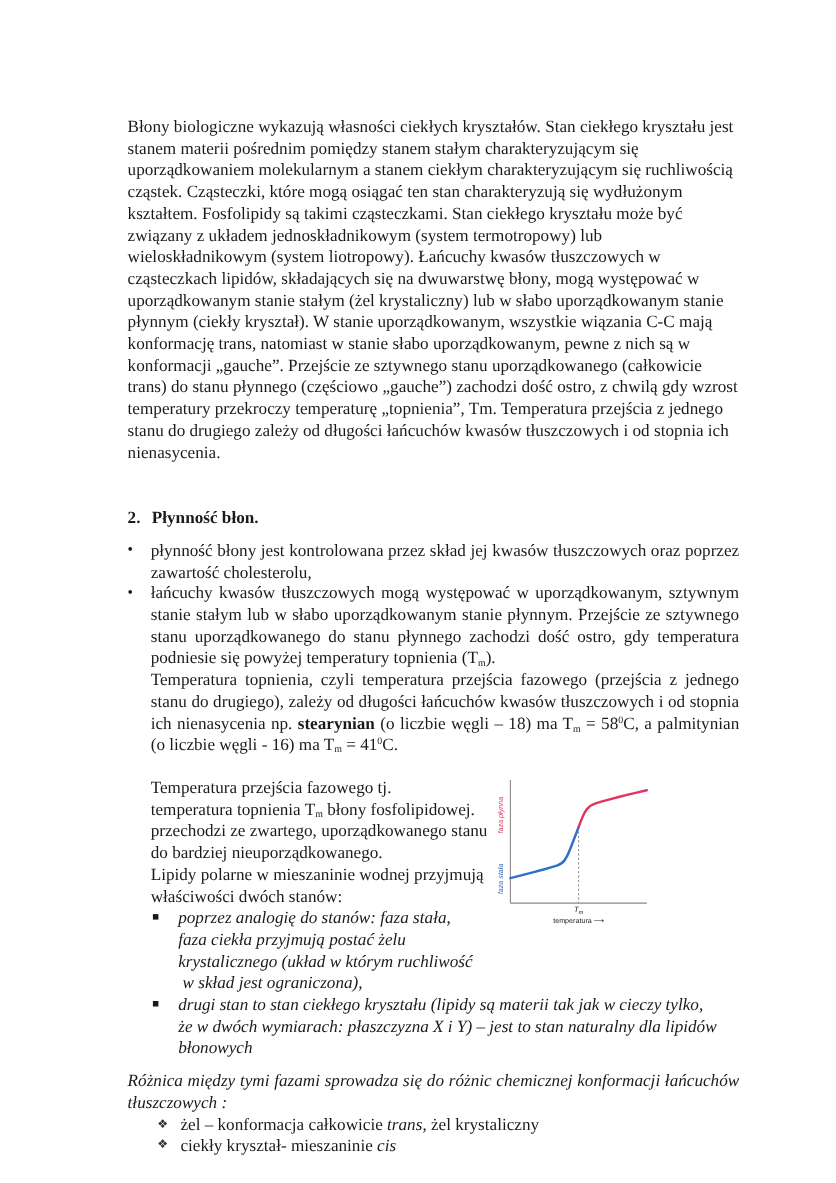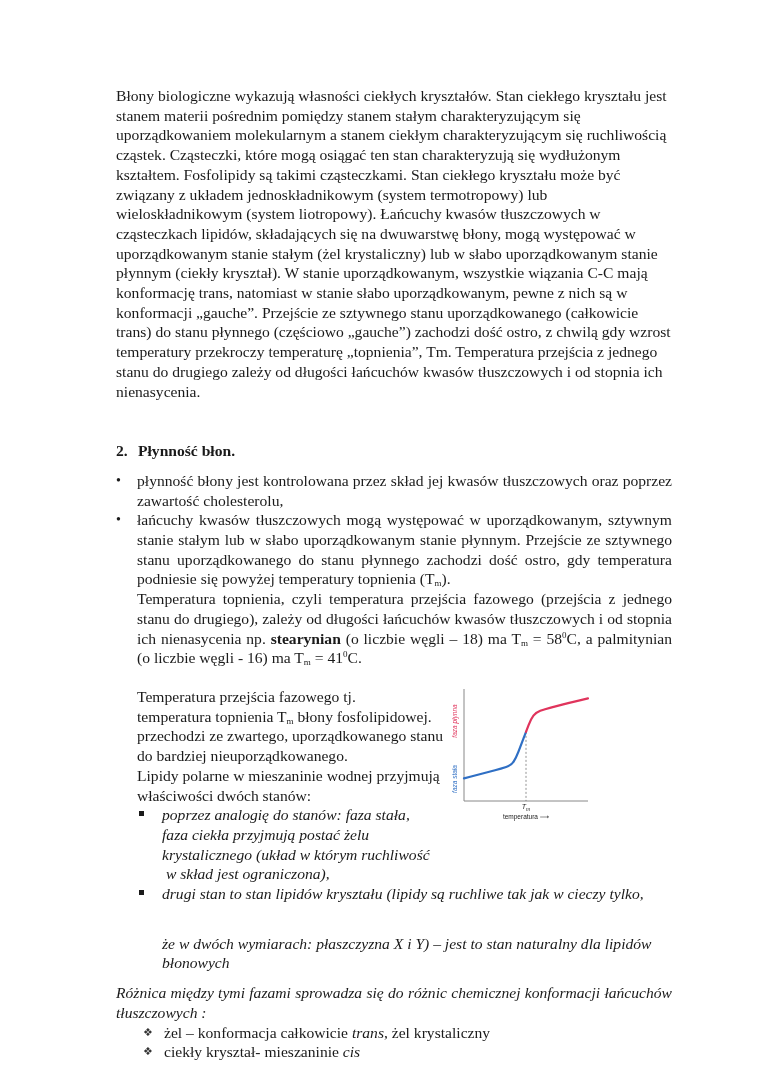--- a/index.html
+++ b/index.html
@@ -1,18 +1,18 @@
 <!DOCTYPE html>
 <html><head>
   <meta charset="utf-8">
   <style>
     html, body { margin: 0; padding: 0; background: #ffffff; }
     body { width: 760px; height: 1075px; position: relative; overflow: hidden;
       font-family: "Liberation Serif", "DejaVu Serif", serif; color: #1a1a1a; font-size: 15.6px; line-height: 19.7px; }
-    .page { position: absolute; left: 116px; top: 86px; width: 556px; }
+    .page { position: absolute; left: 116px; top: 106px; width: 556px; }
     p { margin: 0; }
     .intro { text-align: left; }
     .heading { margin-top: 40px; font-weight: bold; display: flex; }
     .heading .num { width: 22px; }
     .bullets { margin: 10px 0 0 0; padding: 0; list-style: none; }
     .bullets li { position: relative; padding-left: 21px; }
     .bullets li .bmark { position: absolute; left: 0; top: 0; font-size: 14px; }
     .justify { text-align: justify; }
     .indent { padding-left: 21px; }
     sub, sup { font-size: 9px; line-height: 0; }
@@ -85,22 +85,22 @@
   <ul class="sq-list" id="sq-list">
       <li>
         <span class="sq"></span>
         <div style="white-space: pre;">poprzez analogię do stanów: faza stała,</div>
         <div style="white-space: pre;">faza ciekła przyjmują postać żelu</div>
         <div style="white-space: pre;">krystalicznego (układ w którym ruchliwość</div>
         <div style="white-space: pre;"> w skład jest ograniczona),</div>
       </li>
       <li>
         <span class="sq"></span>
-        <div style="white-space: pre;">drugi stan to stan lipidów kryształu (lipidy są ruchliwe tak jak w cieczy tylko,</div>
-        <div style="white-space: pre; margin-top: 30px;">że w dwóch wymiarach: płaszczyzna X i Y) – jest to stan naturalny dla lipidów</div>
+        <div style="white-space: pre;">drugi stan to stan ciekłego kryształu (lipidy są materii tak jak w cieczy tylko,</div>
+        <div style="white-space: pre;">że w dwóch wymiarach: płaszczyzna X i Y) – jest to stan naturalny dla lipidów</div>
         <div style="white-space: pre;">błonowych</div>
       </li>
     </ul>
 
   <p class="justify" style="margin-top:10px; text-align-last:left;font-style:italic;">Różnica między tymi fazami sprowadza się do różnic chemicznej konformacji łańcuchów tłuszczowych :</p>
 
   <ul class="diamond-list">
     <li>
       <span class="dm">❖</span>
       <span>żel – konformacja całkowicie </span><span class="it">trans</span><span>, żel krystaliczny</span>

